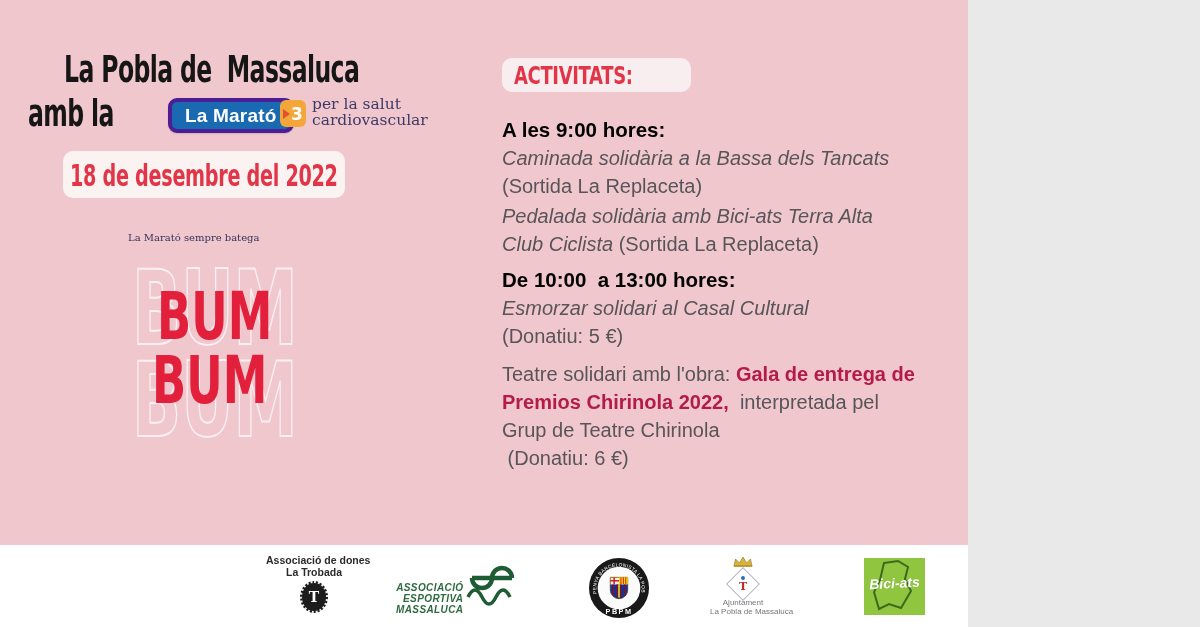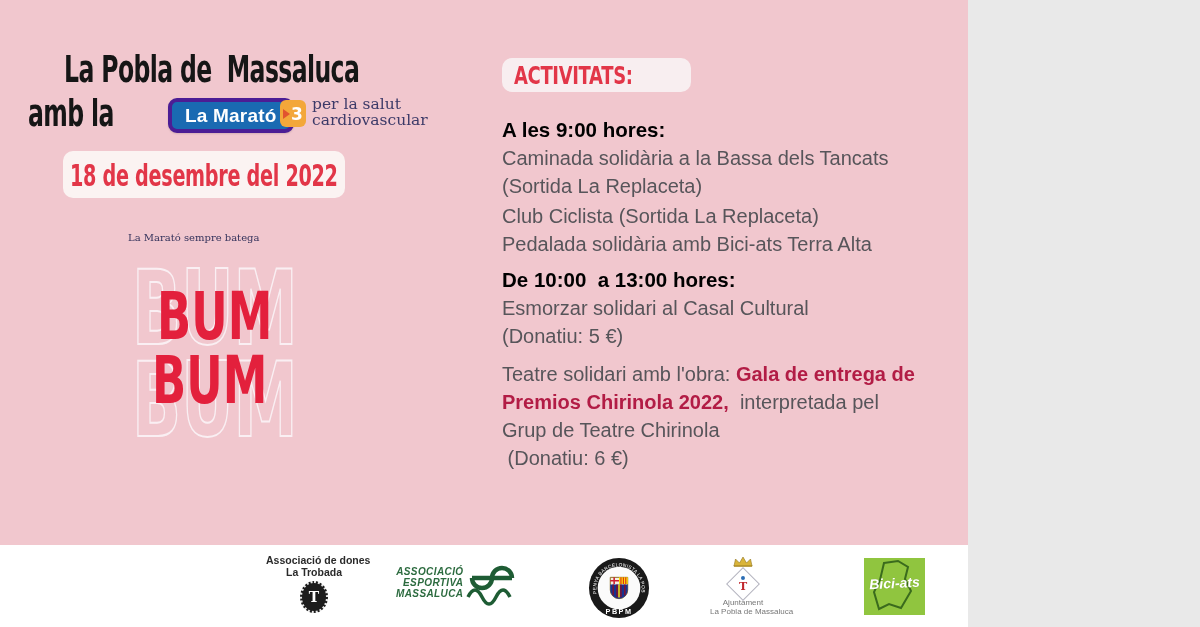--- a/index.html
+++ b/index.html
@@ -72,42 +72,42 @@
   .act-badge{
     display:inline-flex;align-items:center;background:#f8eef0;border-radius:10px;
     height:34px;padding:0 12px;margin-bottom:24px;
   }
   .act-badge span{
     color:#e23648;font-family:"DejaVu Sans",sans-serif;font-weight:bold;
     font-size:25px;transform:scaleX(.72);transform-origin:left center;letter-spacing:-.5px;
   }
   .time{font-weight:bold;font-size:20.5px;color:#000000;line-height:28px;}
   .line{font-size:20px;color:#57555a;line-height:28px;}
-  .it{}
+  .it{font-style:italic;}
   .redtxt{color:#b21c45;font-weight:bold;text-align:right;}
   .blk2{margin-top:2px;}
   .blk3{margin-top:8px;}
   .blk4{margin-top:10px;}
 
   
   .strip{position:absolute;left:0;top:545px;width:1200px;height:82px;background:#ffffff;}
   .sponsor{position:absolute;text-align:center;}
   .trobada{left:266px;top:9px;width:96px;}
   .trobada .t1{font-size:10.5px;font-weight:bold;color:#2a2a2a;line-height:12px;}
   .trobada-oval{
     width:28px;height:32px;margin:3px auto 0;background:#1c1c1c;border-radius:50%;
     border:2px dotted #e8e8e8;box-sizing:border-box;
     display:flex;align-items:center;justify-content:center;
   }
   .trobada-oval span{color:#ffffff;font-family:"DejaVu Serif",serif;font-weight:bold;font-size:14px;}
 
   .esportiva{left:396px;top:17px;display:flex;align-items:flex-start;}
   .esportiva .txt{
     text-align:right;color:#2c6b3f;font-style:italic;font-weight:bold;
-    font-size:10px;line-height:11px;letter-spacing:.4px;margin-top:4px;
+    font-size:10px;line-height:11px;letter-spacing:.4px;margin-top:20px;
   }
   .esportiva svg{margin-left:2px;}
 
   .pbpm{left:588px;top:12px;width:62px;height:62px;}
 
   .ajunt{left:710px;top:8px;width:66px;}
   .ajunt-diamond{
     width:22px;height:22px;margin:1px auto 2px;background:#ffffff;
     border:1px solid #b5b5c0;transform:rotate(45deg);
     display:flex;align-items:center;justify-content:center;
@@ -163,22 +163,22 @@
       <span data-bind="activities.heading">ACTIVITATS:</span>
     </div>
 
     <div>
       <div class="time" data-bind="activities.act1.time">A les 9:00 hores:</div>
       <div class="line it" data-bind="activities.act1.title">Caminada solidària a la Bassa dels Tancats</div>
       <div class="line" data-bind="activities.act1.note">(Sortida La Replaceta)</div>
     </div>
 
     <div class="blk2">
+      <div class="line it" data-bind="activities.act2.title_line1">Pedalada solidària amb Bici-ats Terra Alta</div>
       <div class="line"><span class="it" data-bind="activities.act2.title_line2">Club Ciclista</span><span data-bind="activities.act2.note"> (Sortida La Replaceta)</span></div>
-      <div class="line it" data-bind="activities.act2.title_line1">Pedalada solidària amb Bici-ats Terra Alta</div>
     </div>
 
     <div class="blk3">
       <div class="time" data-bind="activities.act3.time">De 10:00  a 13:00 hores:</div>
       <div class="line it" data-bind="activities.act3.title">Esmorzar solidari al Casal Cultural</div>
       <div class="line" data-bind="activities.act3.note">(Donatiu: 5 €)</div>
     </div>
 
     <div class="blk4">
       <div class="line"><span data-bind="activities.act4.intro">Teatre solidari amb l'obra: </span><span class="redtxt" data-bind="activities.act4.highlight_line1">Gala de entrega de</span></div>

